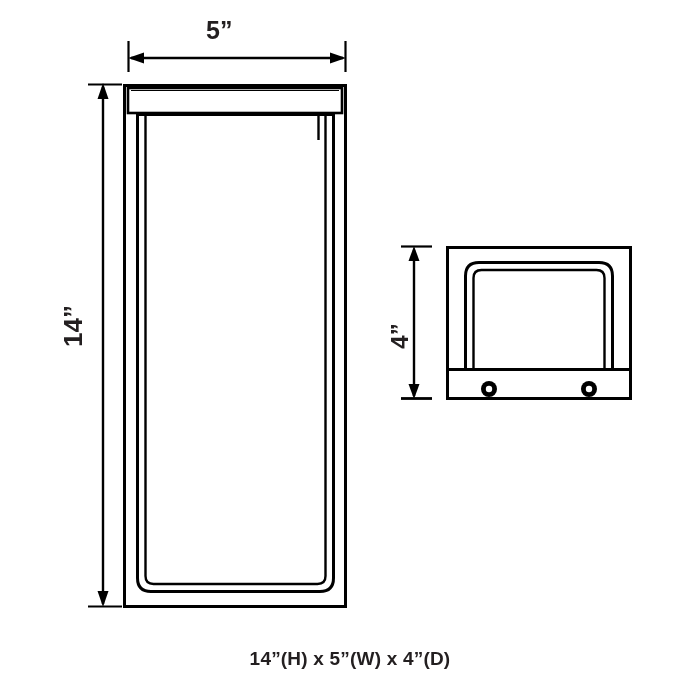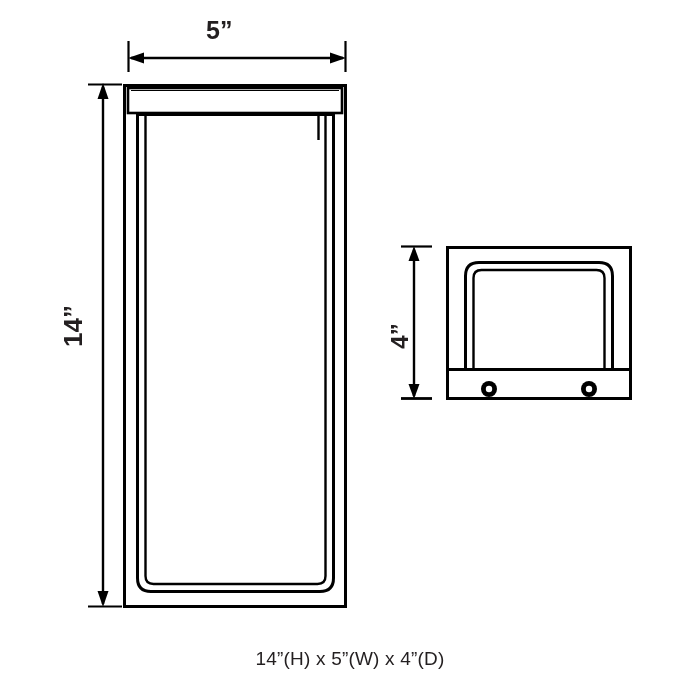--- a/index.html
+++ b/index.html
@@ -59,21 +59,21 @@
   }
 
   
   #caption {
     position: absolute;
     left: 0;
     top: 648px;
     width: 700px;
     text-align: center;
     font-family: "Liberation Sans", sans-serif;
-    font-weight: normal;
+    font-weight: bold;
     font-size: 19px;
     color: #231f20;
     letter-spacing: 0.2px;
   }
 </style>
 </head>
 <body>
 
 <div id="stage">
 

